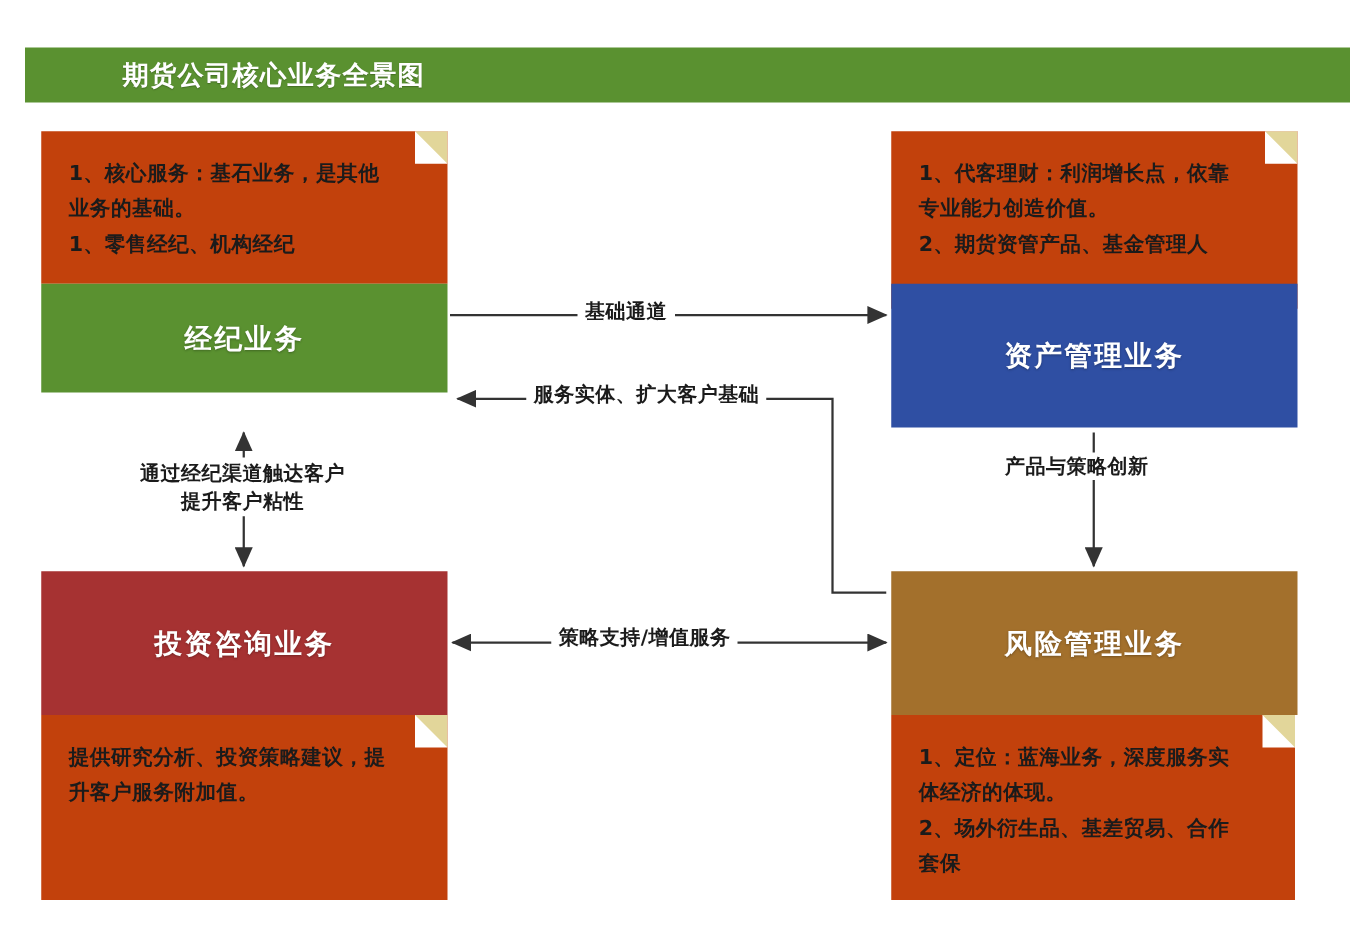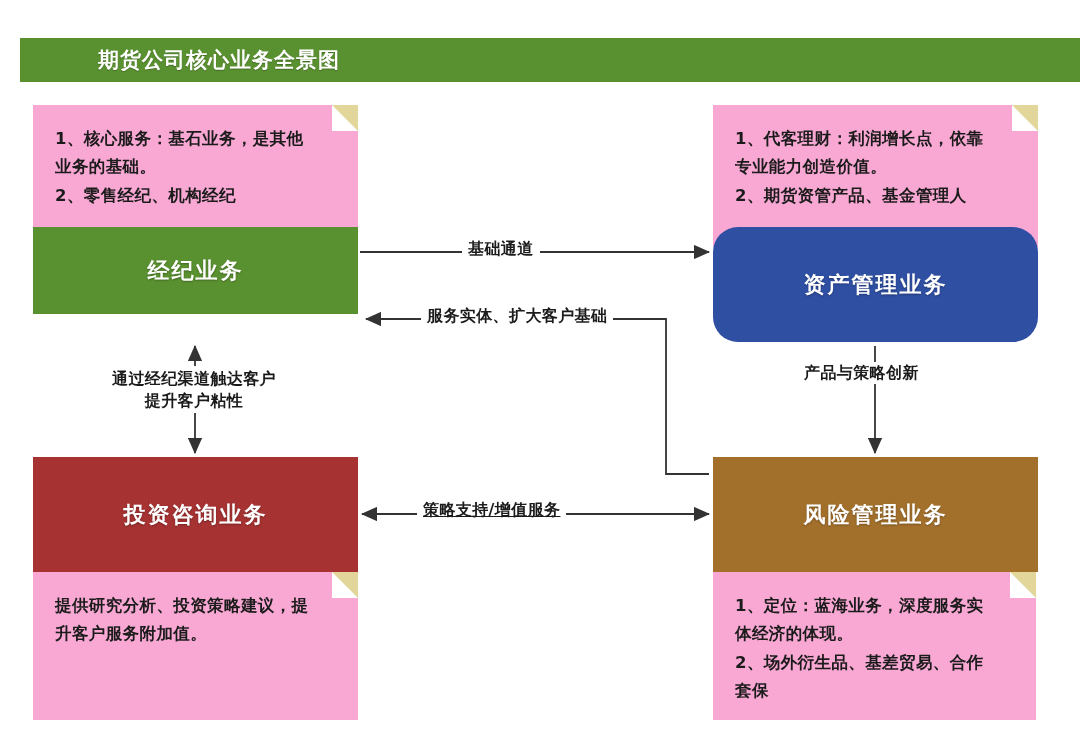--- a/index.html
+++ b/index.html
@@ -24,28 +24,28 @@
 
   
   .node{
     position:absolute;
     display:flex;align-items:center;justify-content:center;
     color:#ffffff;font-size:22px;font-weight:bold;letter-spacing:2px;
     text-shadow:0 1px 2px rgba(0,0,0,.30);
     box-sizing:border-box;
   }
   .node-broker {left:33px; top:227px; width:325px; height:87px; background:var(--green);}
-  .node-asset  {left:713px;top:227px; width:325px; height:115px; background:var(--blue);border-radius:25px;}
+  .node-asset  {left:713px;top:227px; width:325px; height:115px; background:var(--blue);}
   .node-consult{left:33px; top:457px; width:325px; height:115px; background:var(--red);}
   .node-risk   {left:713px;top:457px; width:325px; height:115px; background:var(--brown);}
 
   
   .note{
     position:absolute;box-sizing:border-box;
-    background:#f9a8d4;
+    background:#c2410c;
     padding:20px 22px 14px 22px;
     font-size:16.5px;line-height:1.72;color:#1b1b1b;
     font-weight:bold;
     letter-spacing:.4px;
     overflow:hidden;
   }
   .note .fold{
     position:absolute;right:0;top:0;width:26px;height:26px;
     background:#ffffff;
   }
@@ -70,36 +70,36 @@
     font-size:16px;font-weight:bold;color:#1b1b1b;
     background:#ffffff;padding:0 6px;
     white-space:nowrap;line-height:1.35;
     letter-spacing:.4px;
   }
   .edge-label.two-line{text-align:center;padding:2px 8px;}
   .lbl-base     {left:462px;top:238px;}
   .lbl-serve    {left:421px;top:305px;}
   .lbl-reach    {left:86px; top:366px;width:200px;text-align:center;}
   .lbl-product  {left:798px;top:362px;}
-  .lbl-strategy {left:417px;top:499px;text-decoration:underline;}
+  .lbl-strategy {left:441px;top:499px;}
 </style>
 </head>
 <body>
 
 <div id="canvas">
 
   <div class="title-bar">
     <span class="title-text">期货公司核心业务全景图</span>
   </div>
 
   <div class="note note-broker">
     <span class="fold"></span>
     <span class="note-line">1、核心服务：基石业务，是其他</span>
     <span class="note-line">业务的基础。</span>
-    <span class="note-line">2、零售经纪、机构经纪</span>
+    <span class="note-line">1、零售经纪、机构经纪</span>
   </div>
 
   <div class="note note-asset">
     <span class="fold"></span>
     <span class="note-line">1、代客理财：利润增长点，依靠</span>
     <span class="note-line">专业能力创造价值。</span>
     <span class="note-line">2、期货资管产品、基金管理人</span>
   </div>
 
   <div class="note note-consult">

